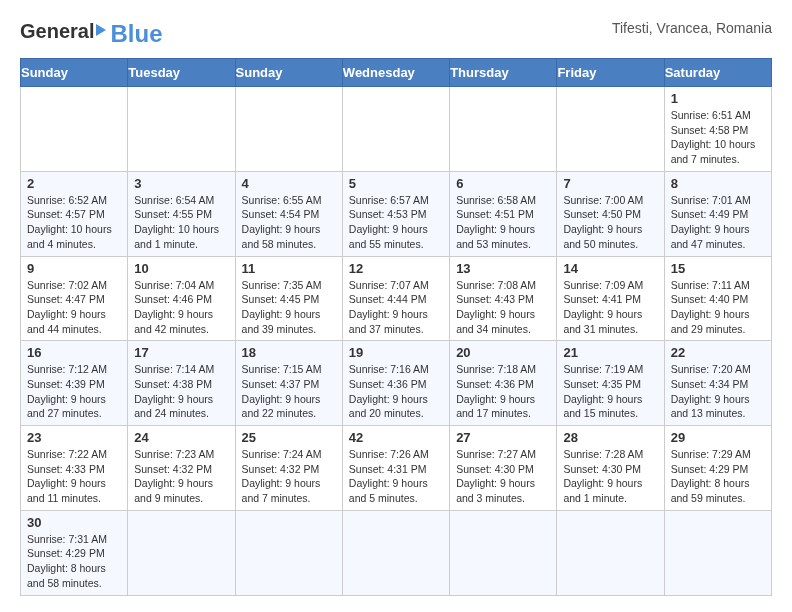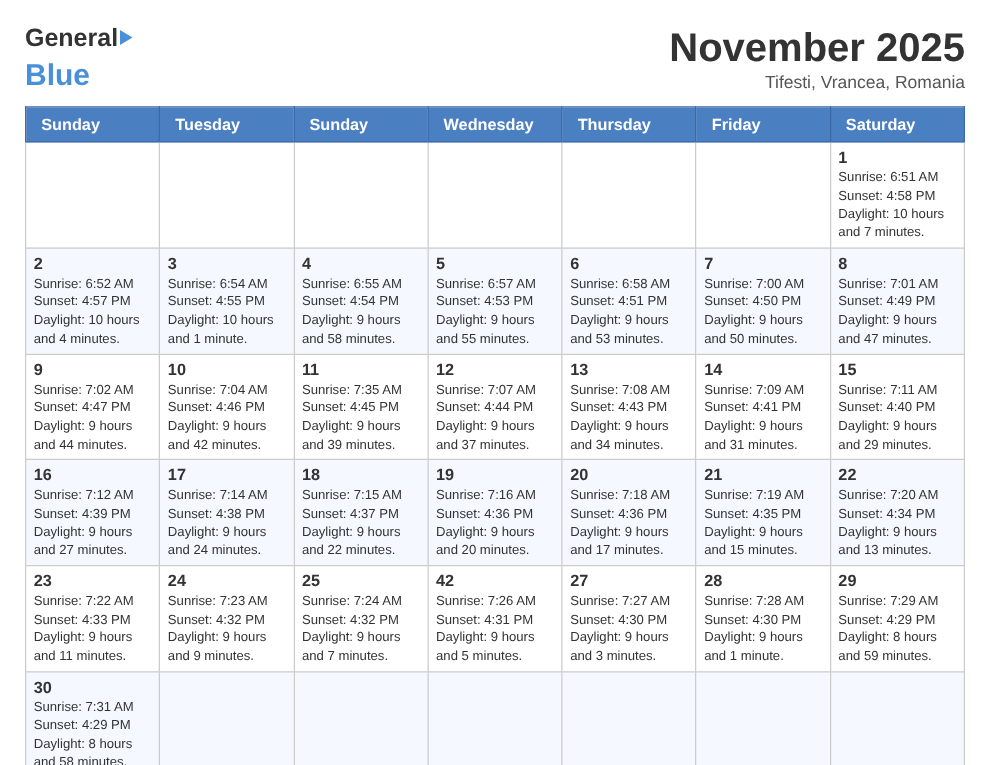--- a/index.html
+++ b/index.html
@@ -36,21 +36,21 @@
     .calendar {
       width: 100%;
       border-collapse: collapse;
       border: 1px solid #ccc;
     }
     .calendar th {
       background-color: #4a7fc1;
       color: #fff;
       font-size: 13px;
       font-weight: bold;
-      padding: 6px 12px;
+      padding: 6px 0;
       text-align: left;
       border: 1px solid #3a6aa8;
       margin-left: 20px;
     }
     .calendar td {
       border: 1px solid #ccc;
       vertical-align: top;
       padding: 4px 6px;
       width: calc(100% / 7);
       min-height: 80px;
@@ -83,21 +83,20 @@
 
 <div class="header-area">
   <div class="logo">
   <div class="logo-words">
     <span class="logo-gen">General</span>
     <div class="logo-triangle"></div>
   </div>
   <span class="logo-blue-word">Blue</span>
 </div>
   <div class="title-area">
-    <div class="month-title">November 2025</div>
     <div class="subtitle">Tifesti, Vrancea, Romania</div>
   </div>
 </div>
 
 <table class="calendar">
   <thead>
     <tr>
     <th>Sunday</th>
         <th>Tuesday</th>
         <th>Sunday</th>
@@ -310,21 +309,21 @@
         <td class="empty-cell"></td>
         <td class="empty-cell"></td>
         <td class="empty-cell"></td>
         <td class="empty-cell"></td>
       </tr>
     </tbody>
 </table>
 
 <style>
   .logo {
-    flex-direction: column;
+    flex-direction: row;
     align-items: flex-start;
   }
   .logo-words {
     display: flex;
     align-items: center;
     gap: 0px;
   }
   .logo-gen {
     font-size: 20px;
     font-weight: bold;

